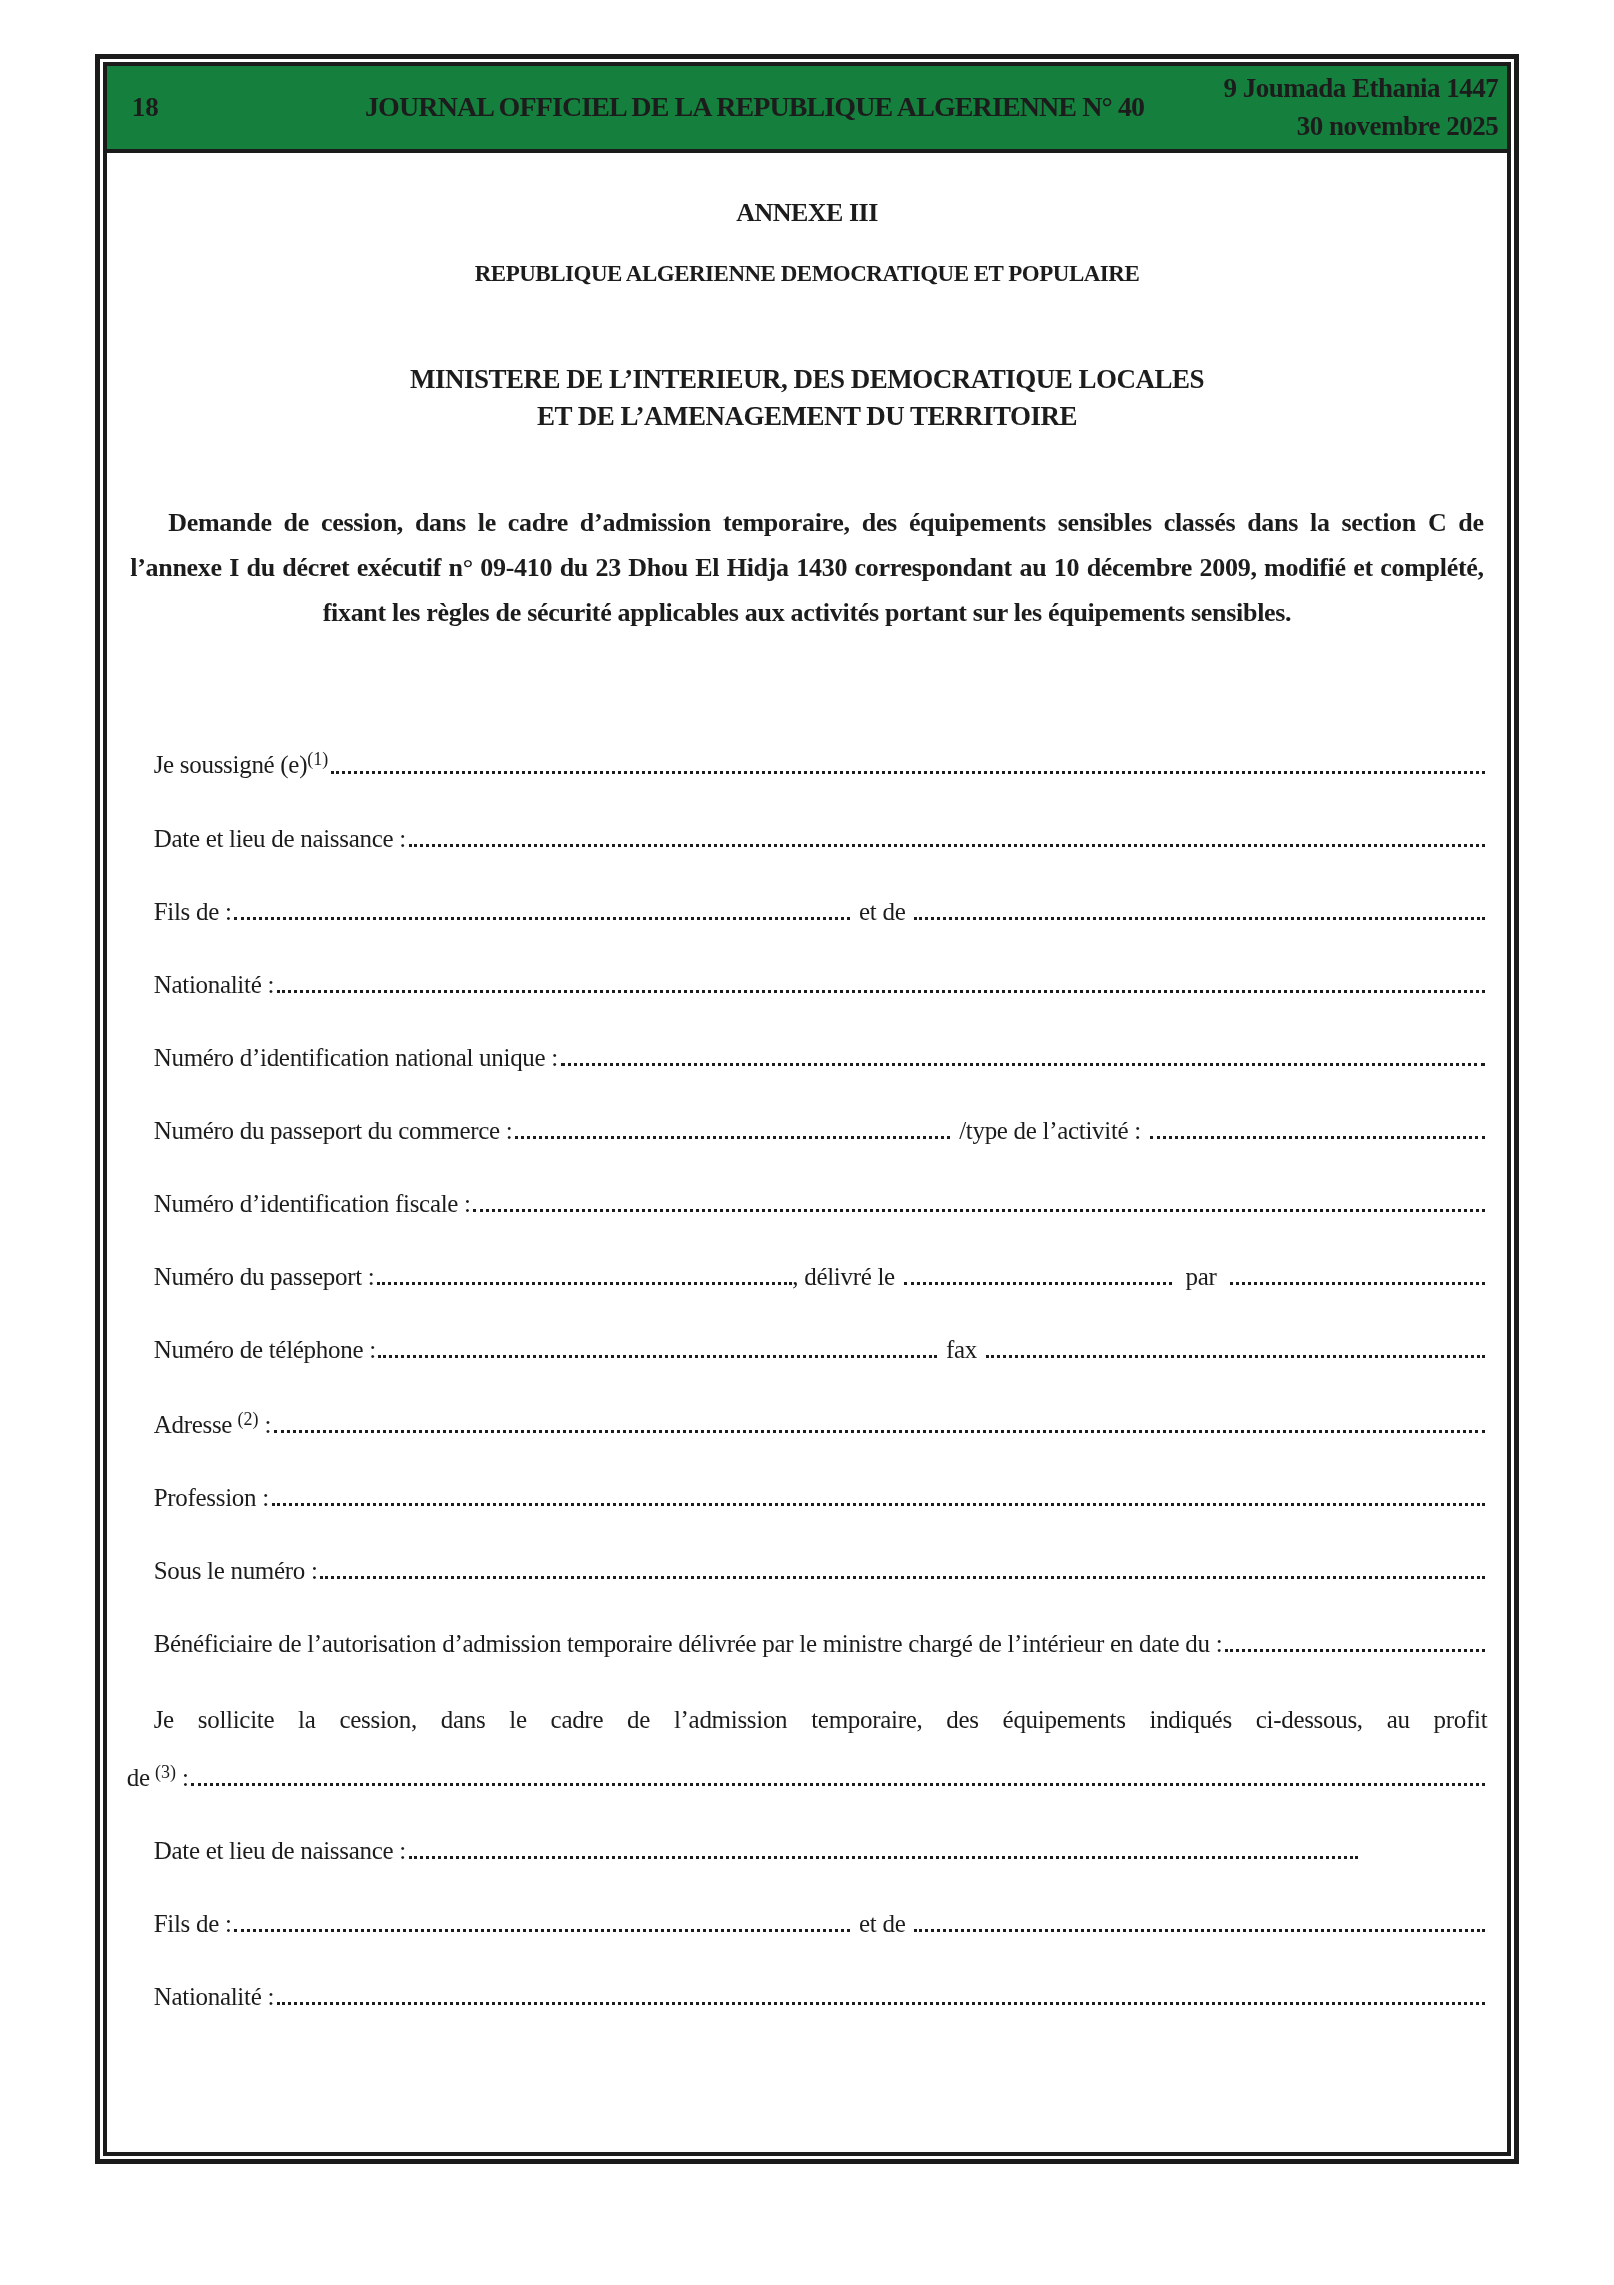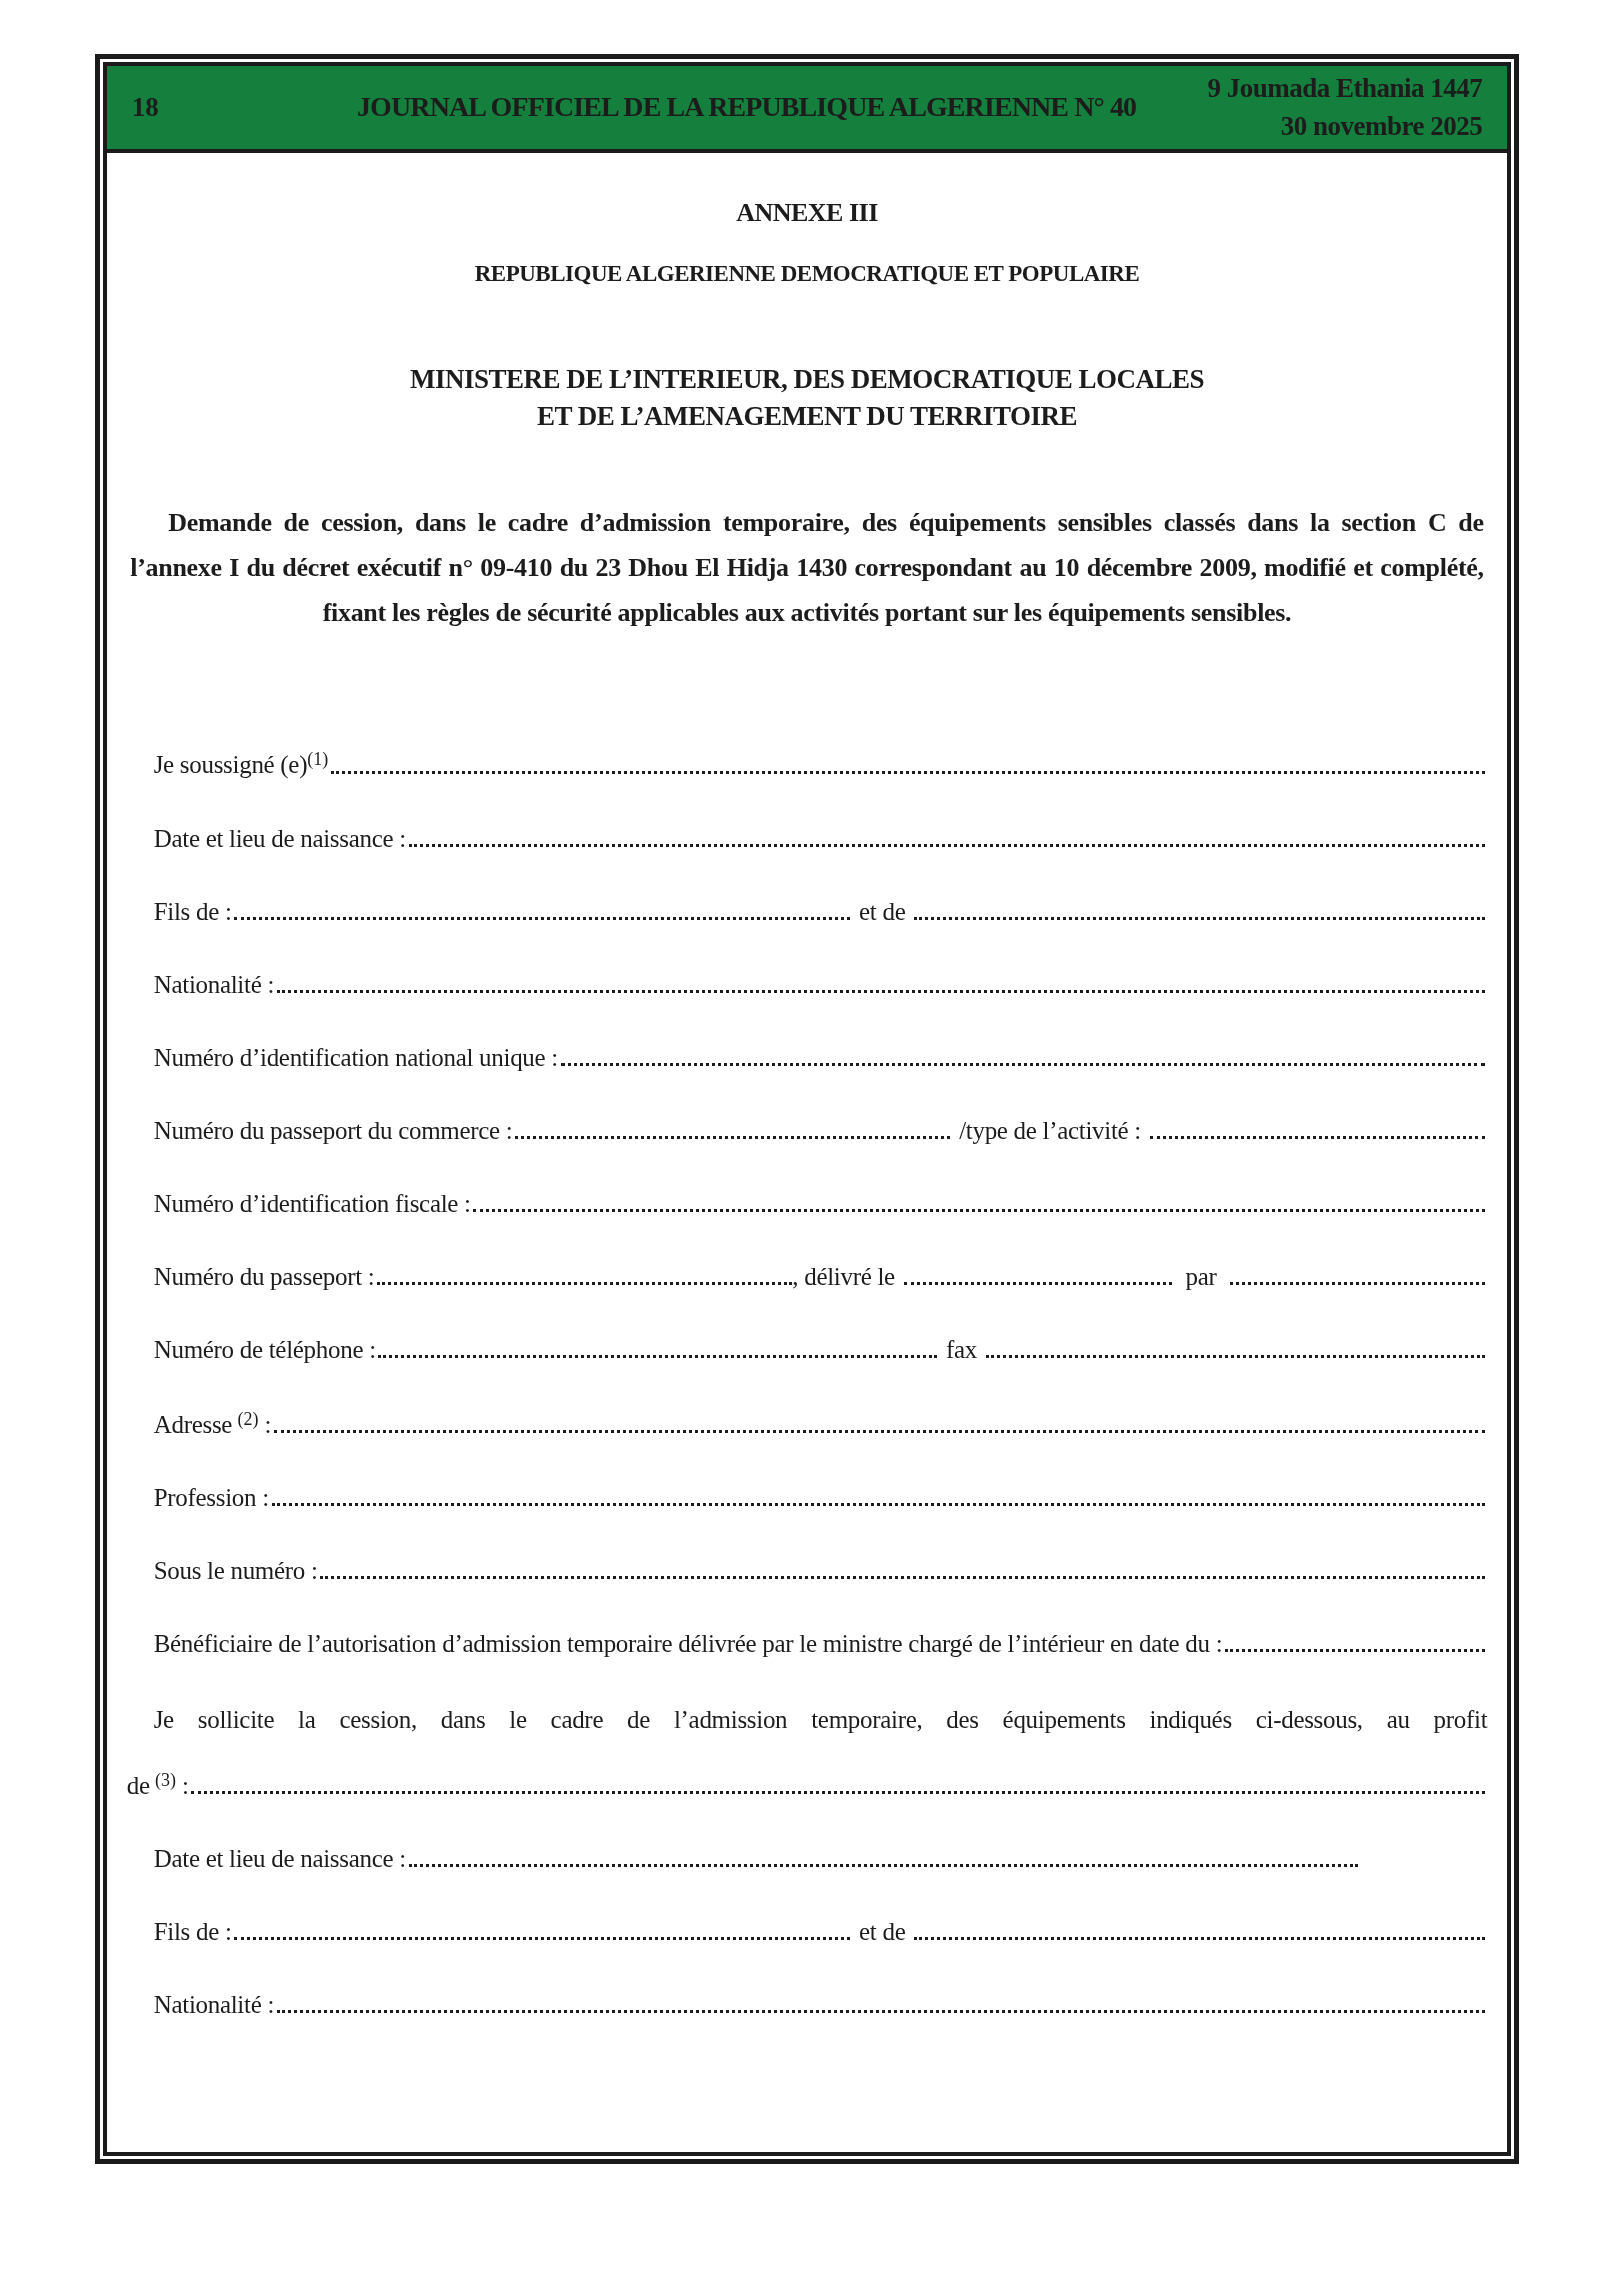--- a/index.html
+++ b/index.html
@@ -24,21 +24,21 @@
   }
   .band-left{
     flex:0 0 154px;padding-left:25px;font-weight:bold;font-size:27px;
   }
   .band-center{
     flex:1 1 auto;text-align:center;font-weight:bold;font-size:28px;
     letter-spacing:-0.9px;white-space:nowrap;
   }
   .band-right{
     flex:0 0 auto;text-align:right;font-weight:bold;font-size:27px;
-    line-height:1.42;padding-right:25px;letter-spacing:-0.5px;white-space:nowrap;
+    line-height:1.42;padding-right:9px;letter-spacing:-0.5px;white-space:nowrap;
   }
   
   .content{flex:1 1 auto;padding:0 20px;box-sizing:border-box;overflow:hidden;border-radius:30px;}
   h1,h2,p{margin:0;padding:0;font-weight:bold;}
   .annexe{margin-top:45px;text-align:center;font-size:26px;letter-spacing:-0.5px;}
   .republic{margin-top:33px;text-align:center;font-size:23px;letter-spacing:-0.5px;}
   .ministry{margin-top:74px;text-align:center;font-size:27px;line-height:1.4;letter-spacing:-0.5px;}
   .subject{
     margin:65px 3.6px 0 3.6px;font-size:26px;line-height:1.72;letter-spacing:-0.3px;
     text-align:justify;text-align-last:center;text-indent:38px;
@@ -56,21 +56,21 @@
     flex:1 1 0;min-width:18px;height:0;
     border-bottom:3.6px dotted #1c1c1c;margin:0 2.7px;
   }
   .mid{white-space:nowrap;flex:0 0 auto;padding:0 6.3px;}
   .mid.comma{padding-left:0;}
   .endgap{flex:0 0 127px;}
   .req1{
     margin:48px 0 0 27px;text-align:justify;text-align-last:justify;
     font-weight:normal;
   }
-  .req2{margin-top:36px;padding-left:0;}
+  .req2{margin-top:28px;padding-left:0;}
 </style>
 </head>
 <body>
 
 <div class="frame-outer">
   <div class="frame-inner">
 
     <header class="band">
       <div class="band-left">18</div>
       <div class="band-center">JOURNAL OFFICIEL DE LA REPUBLIQUE ALGERIENNE N° 40</div>

